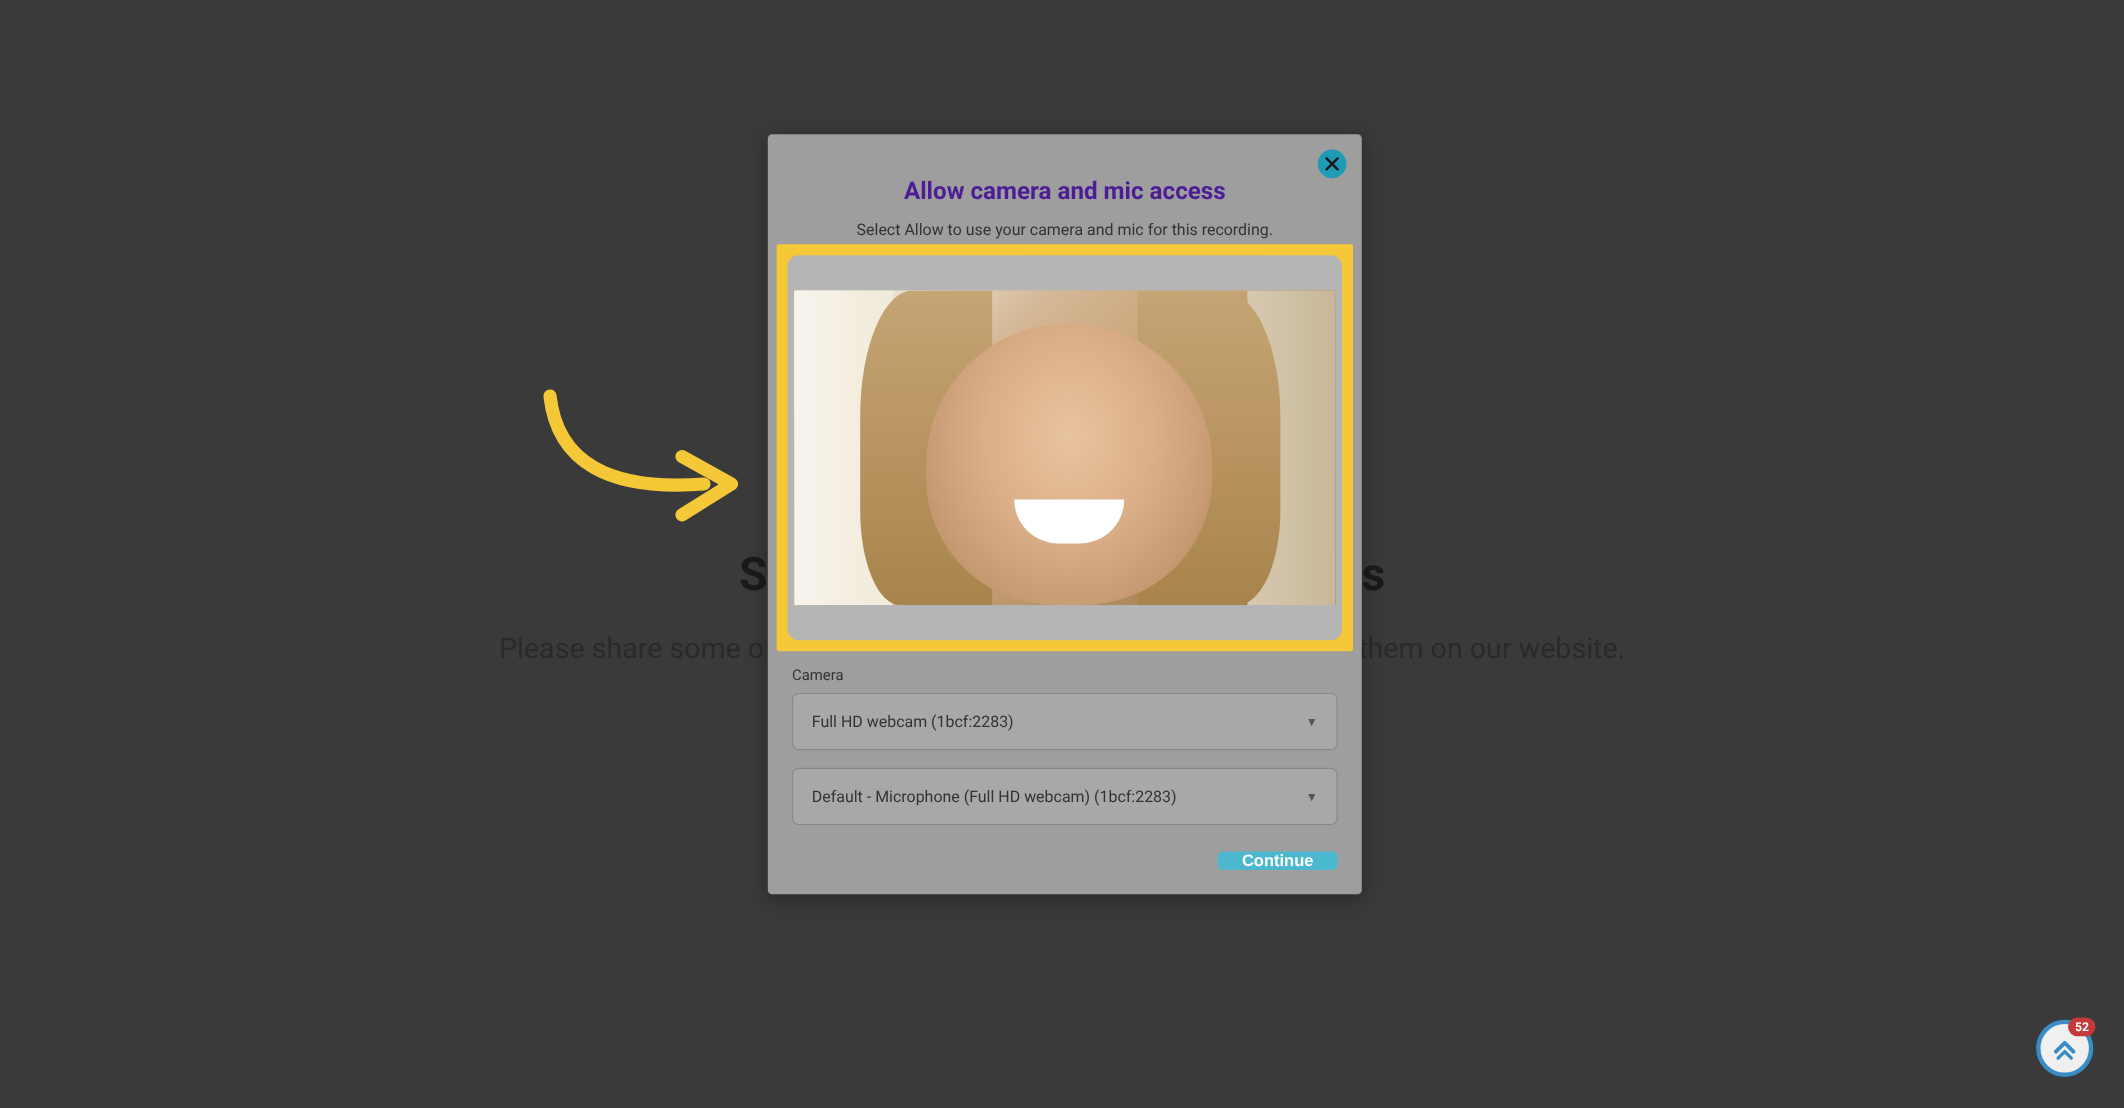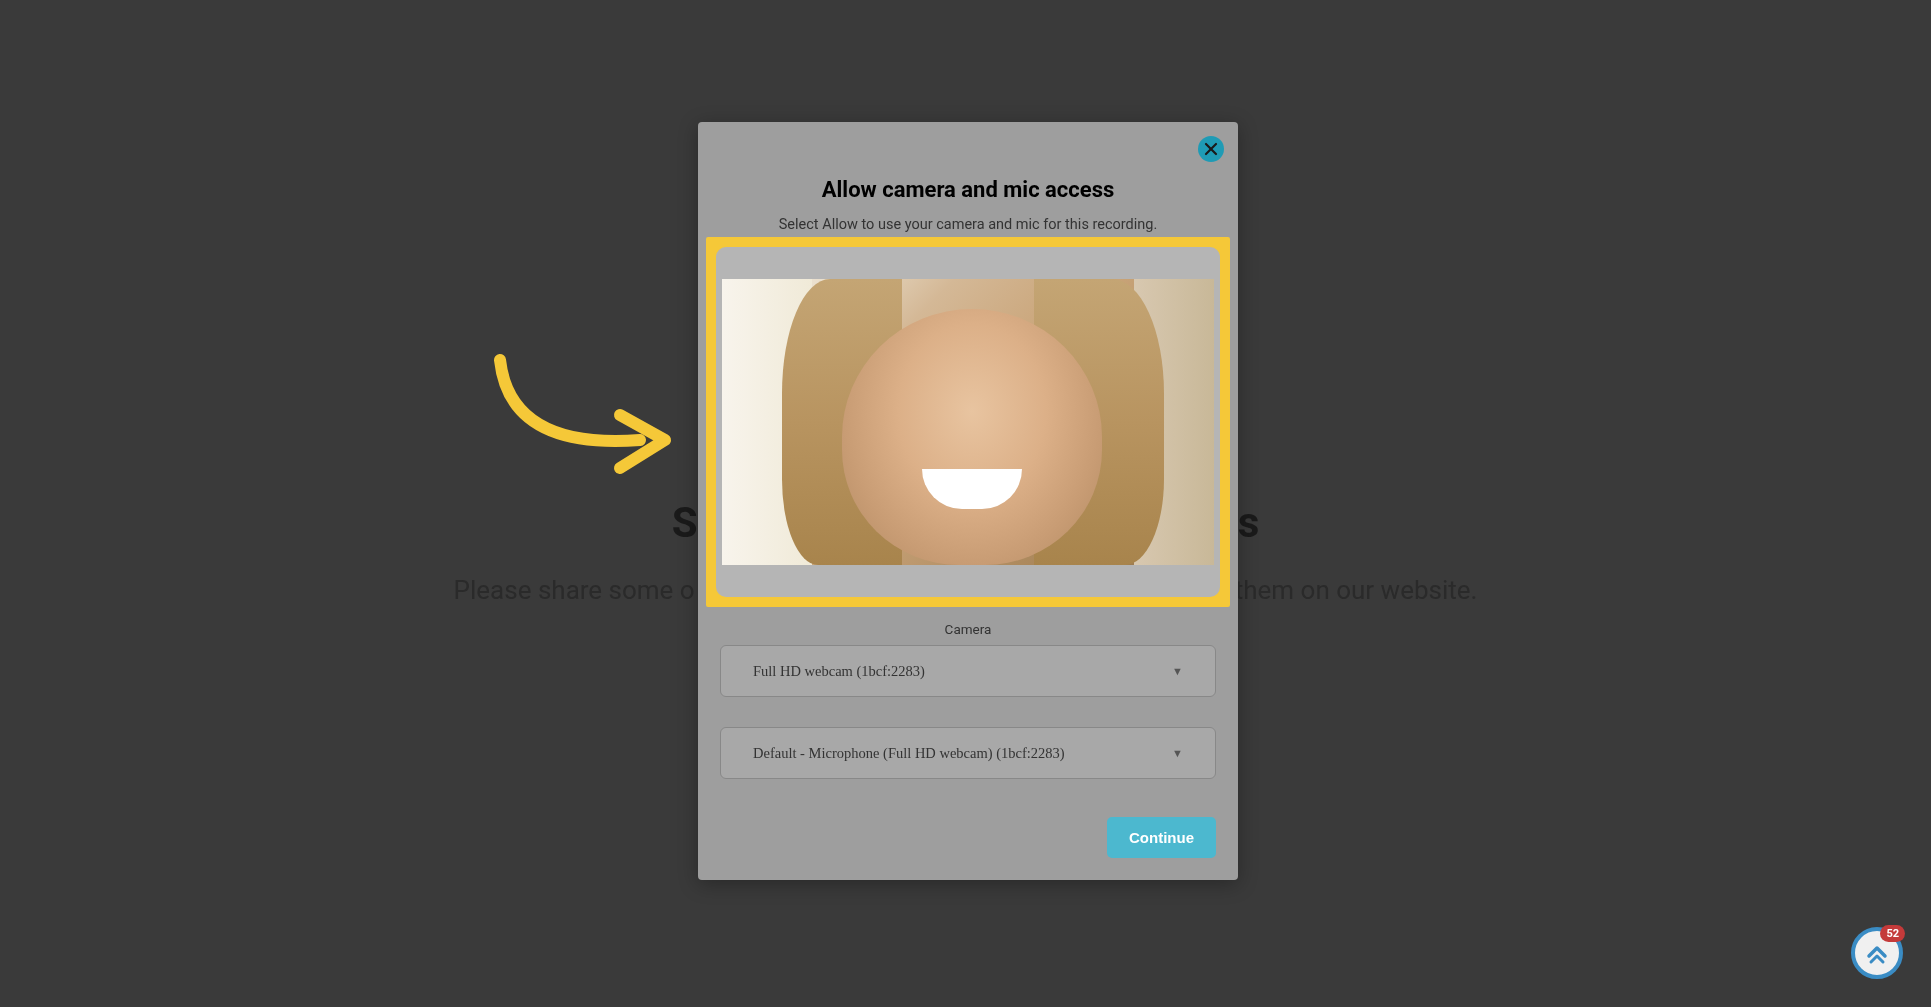--- a/index.html
+++ b/index.html
@@ -70,22 +70,22 @@
       cursor: pointer;
     }
     .modal-close svg {
       width: 14px;
       height: 14px;
     }
     .modal-title {
       text-align: center;
       font-size: 22px;
       font-weight: 700;
-      color: #000000;
-      padding-top: 55px;
+      color: #4c1d95;
+      padding-top: 40px;
       padding-bottom: 14px;
     }
     .modal-subtitle {
       text-align: center;
       font-size: 14.5px;
       color: #333;
       padding-bottom: 4px;
     }
     .preview-frame {
       margin: 0 8px;
@@ -162,55 +162,53 @@
       border-radius: 0 0 50px 50px;
     }
     .form-section {
       padding: 10px 22px 0 22px;
     }
     .form-label {
       font-size: 13.5px;
       color: #333;
       margin-bottom: 8px;
       margin-top: 4px;
-      text-align: center;
     }
     .form-select {
       width: 100%;
       height: 52px;
       background: #a8a8a8;
       border: 1px solid #888;
       border-radius: 6px;
-      padding: 0 32px;
+      padding: 0 17px;
       display: flex;
       align-items: center;
       justify-content: space-between;
       cursor: pointer;
-      margin-bottom: 30px;
-      font-family: Liberation Serif, serif;
+      margin-bottom: 16px;
     }
     .form-select-text {
       font-size: 14.5px;
       color: #333;
     }
     .form-select-arrow {
       color: #555;
       font-size: 11px;
     }
     .modal-footer {
       display: flex;
       justify-content: flex-end;
       padding: 8px 22px 22px 22px;
     }
     .continue-button {
       background: #4cb8cf;
       color: #fff;
       border: none;
       border-radius: 5px;
-      padding: 12px 22px;
+      padding: 0 22px;
       font-size: 15px;
       font-weight: 600;
       cursor: pointer;
     }
     .arrow-annotation {
       position: absolute;
       top: 330px;
       left: 480px;
       pointer-events: none;
     }

